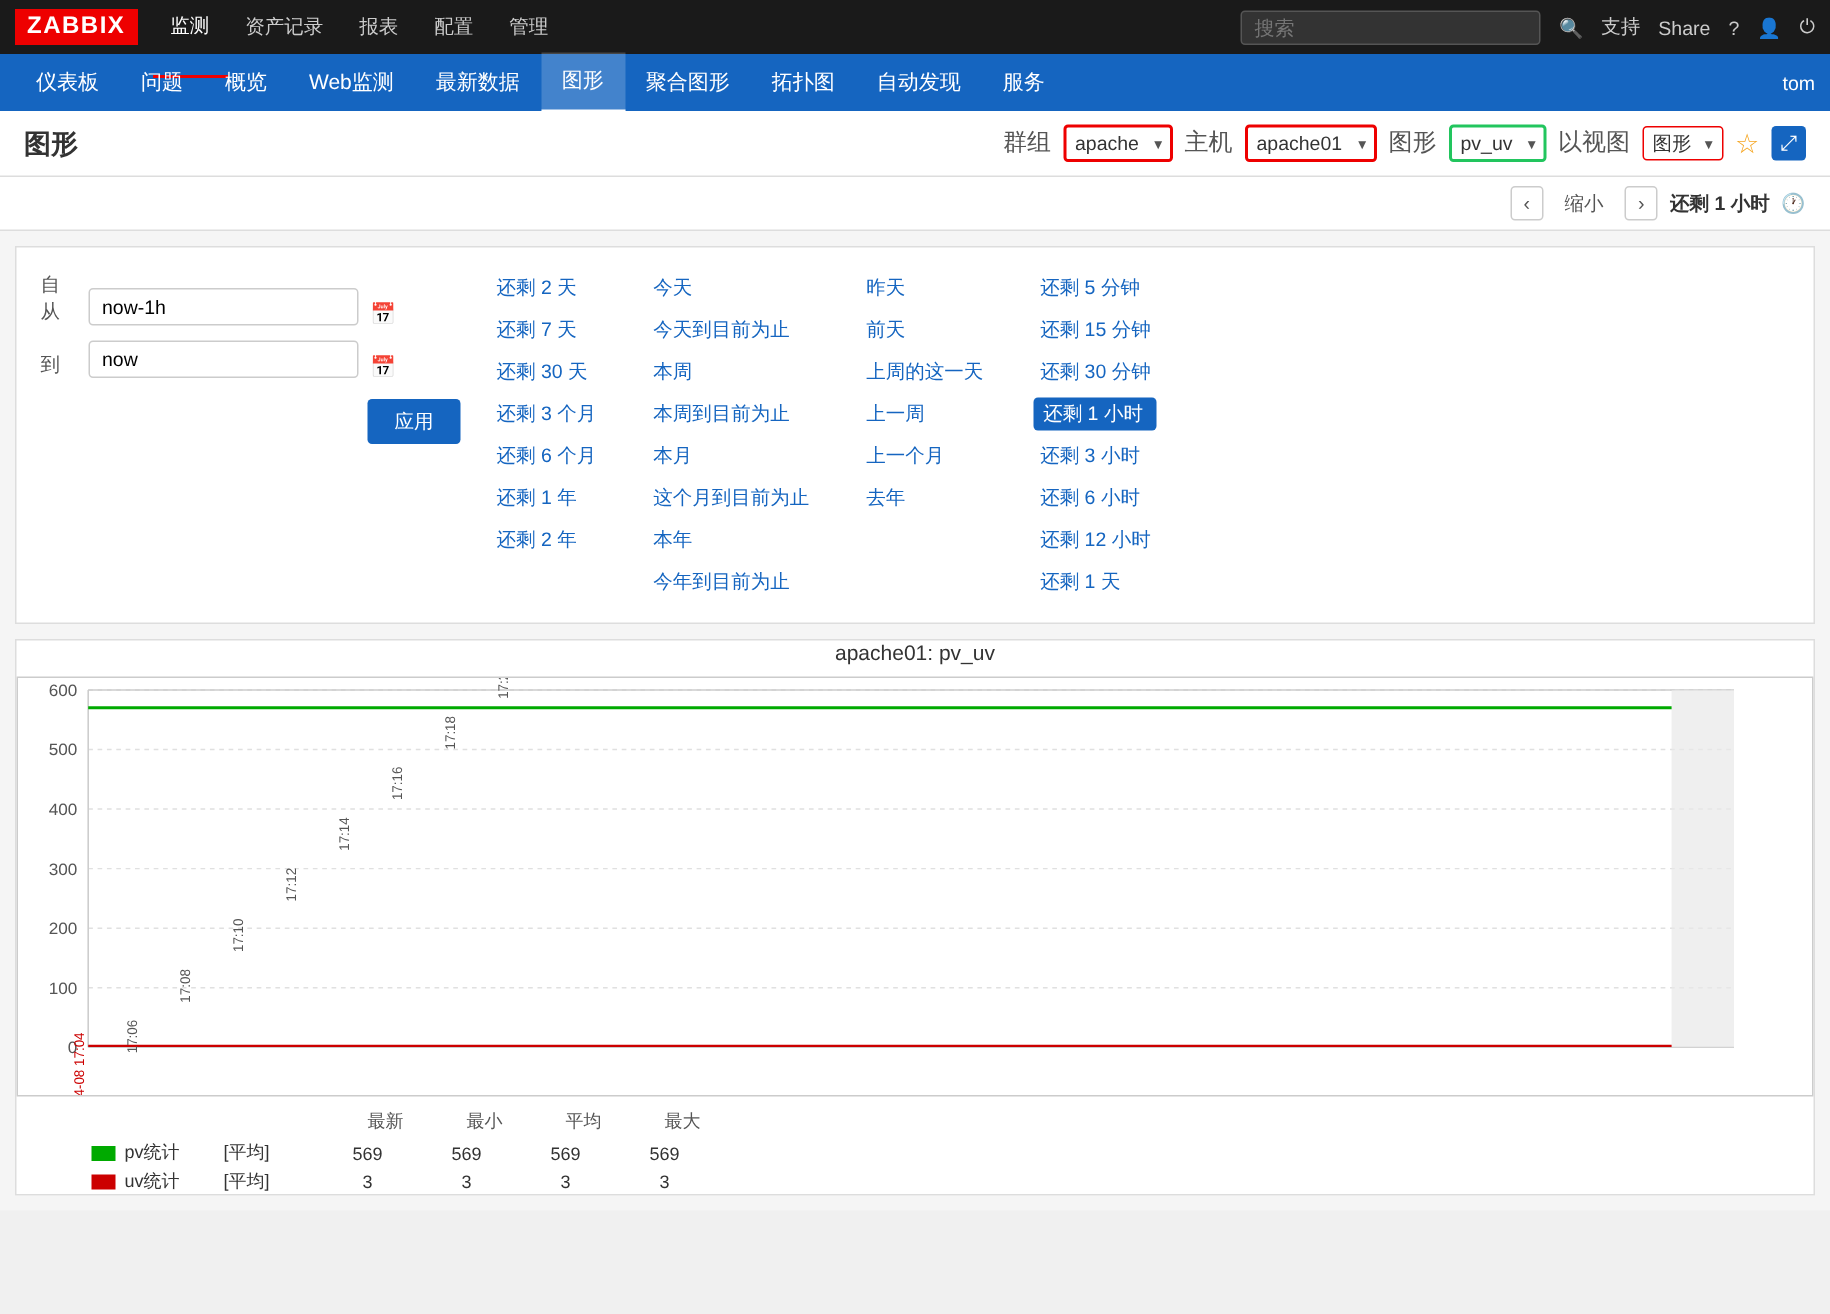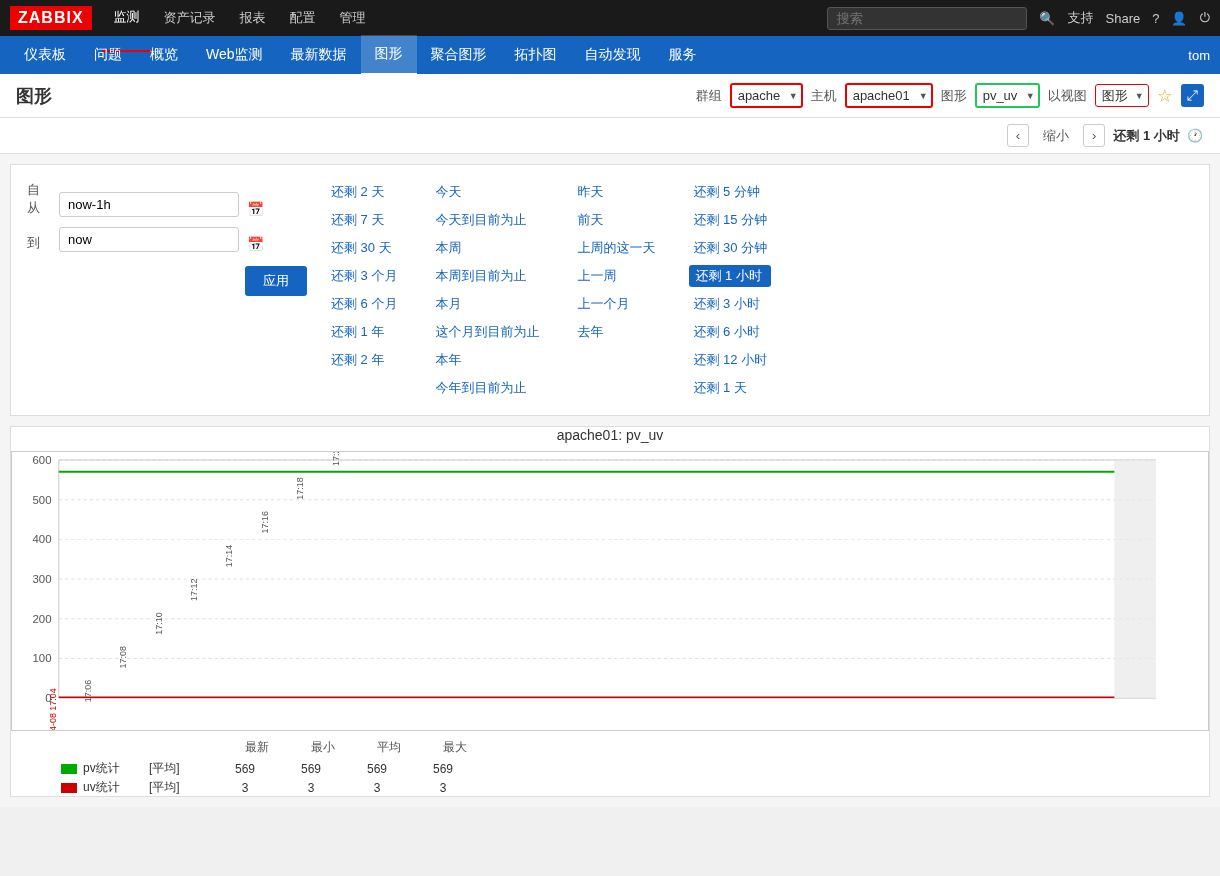--- a/index.html
+++ b/index.html
@@ -17,21 +17,21 @@
     
     .sub-nav { background: #1565c0; display: flex; align-items: center; padding: 0 10px; height: 38px; }
     .sub-nav-item { color: #fff; padding: 10px 14px; cursor: pointer; font-size: 14px; text-decoration: none; }
     .sub-nav-item.active { background: rgba(255,255,255,0.2); border-bottom: 2px solid #fff; }
     .sub-nav-right { margin-left: auto; color: #fff; font-size: 13px; }
 
     
     .page-header { background: #fff; border-bottom: 1px solid #ddd; padding: 8px 16px; display: flex; align-items: center; min-height: 44px; }
     .page-title { font-size: 18px; font-weight: bold; color: #333; margin-right: auto; }
     .filter-row { display: flex; align-items: center; gap: 8px; }
-    .filter-label { color: #555; font-size: 13px; }
+    .filter-label { color: #555; font-size: 16px; }
     .filter-select { border: 1px solid #e00; border-radius: 3px; padding: 3px 20px 3px 6px; font-size: 13px; background: #fff; cursor: pointer; appearance: none; -webkit-appearance: none; color: #333; }
     .select-wrapper { position: relative; display: inline-block; }
     .select-wrapper::after { content: '▼'; position: absolute; right: 5px; top: 50%; transform: translateY(-50%); font-size: 9px; color: #555; pointer-events: none; }
     .star-btn { background: none; border: none; color: #f5a623; font-size: 18px; cursor: pointer; }
     .expand-btn { background: #1565c0; border: none; color: #fff; font-size: 14px; cursor: pointer; padding: 3px 6px; border-radius: 3px; }
 
     
     .time-controls-bar { background: #fff; border-bottom: 1px solid #ddd; padding: 6px 16px; display: flex; align-items: center; justify-content: flex-end; gap: 8px; }
     .nav-btn { background: none; border: 1px solid #ccc; border-radius: 3px; padding: 3px 8px; cursor: pointer; color: #555; font-size: 13px; }
     .zoom-btn { background: none; border: none; cursor: pointer; color: #555; font-size: 13px; padding: 2px 6px; }

